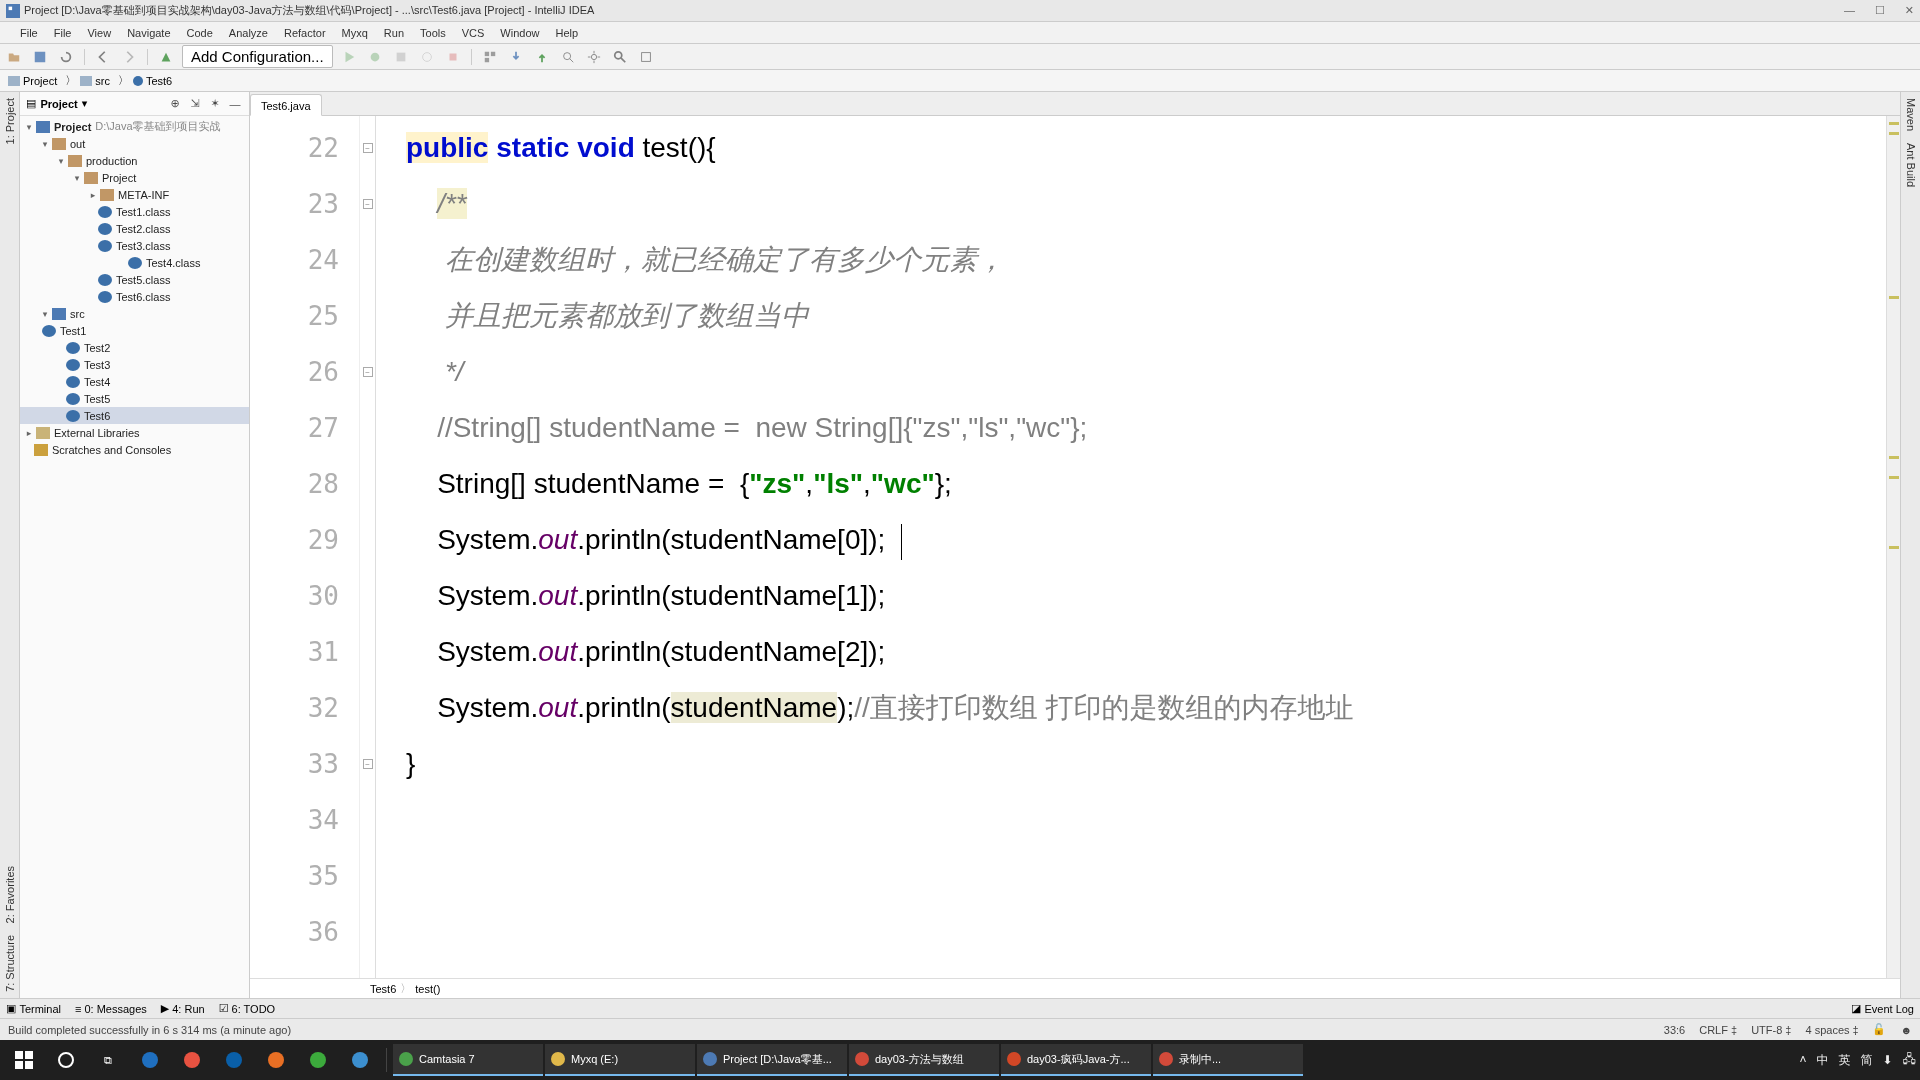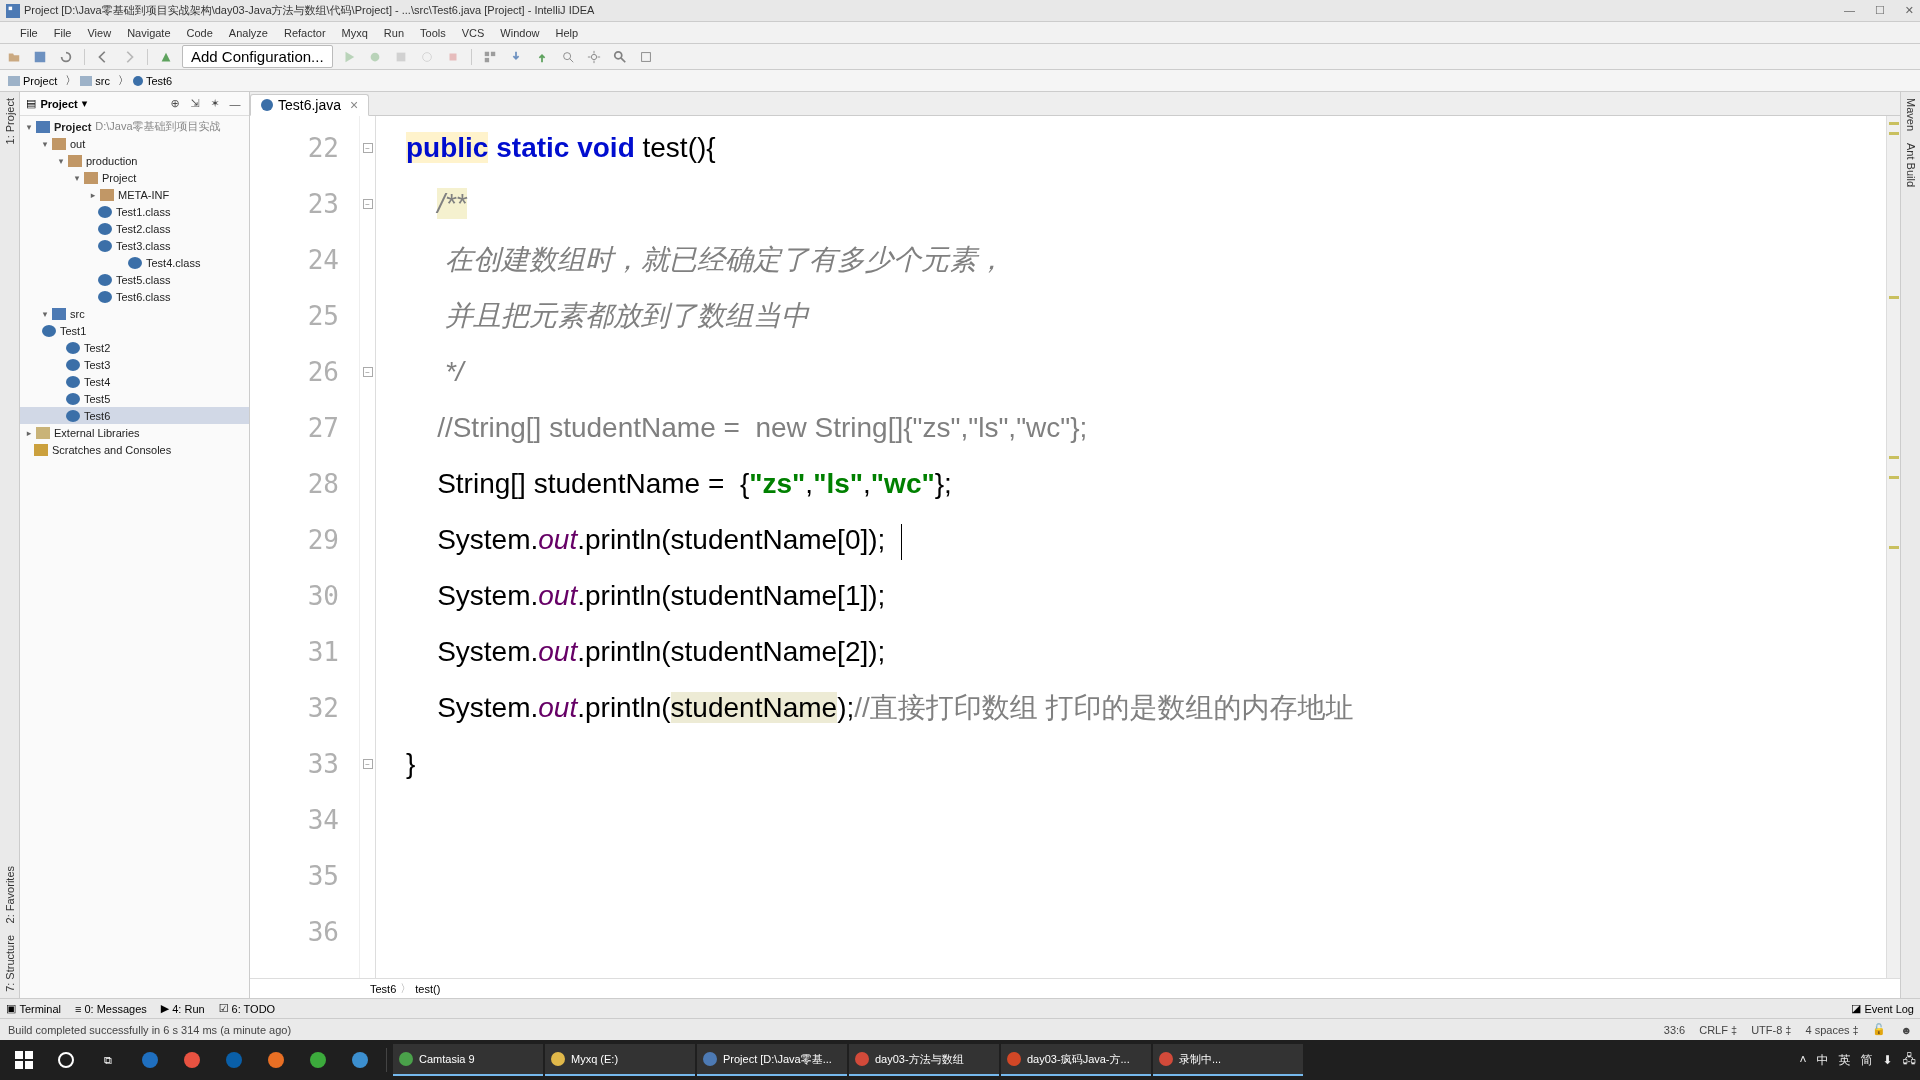--- a/index.html
+++ b/index.html
@@ -45,21 +45,21 @@
 .tree .icon.mod { background: #4d7ab4; }
 .tree .icon.class { background: #3b6fa8; border-radius: 50%; }
 .tree .icon.java { background: #3b6fa8; border-radius: 50%; position: relative; }
 .tree .icon.lib { background: #c9b378; }
 .tree .label { color: #222; }
 .tree .label.bold { font-weight: bold; }
 .tree .path-label { color: #888; margin-left: 4px; }
 
 .editor-area { flex: 1; display: flex; flex-direction: column; background: #fff; }
 .editor-tabs { height: 24px; background: #eee; display: flex; align-items: flex-end; border-bottom: 1px solid #ccc; }
-.editor-tab { height: 22px; padding: 0 10px; display: flex; align-items: center; gap: 5px; font-size: 14px; background: #fff; border: 1px solid #ccc; border-bottom: 1px solid #fff; border-top-left-radius: 3px; border-top-right-radius: 3px; margin-bottom: -1px; }
+.editor-tab { height: 22px; padding: 0 10px; display: flex; align-items: center; gap: 5px; font-size: 11px; background: #fff; border: 1px solid #ccc; border-bottom: 1px solid #fff; border-top-left-radius: 3px; border-top-right-radius: 3px; margin-bottom: -1px; flex-direction: column; }
 .editor-tab .icon { width: 12px; height: 12px; background: #3b6fa8; border-radius: 50%; }
 .editor-tab .close { color: #888; cursor: pointer; margin-left: 4px; }
 
 .editor-body { flex: 1; display: flex; overflow: hidden; position: relative; }
 .gutter { width: 110px; background: #fff; border-right: 1px solid #eee; padding-top: 4px; }
 .gutter .ln { height: 56px; font-size: 26px; color: #b0b0b0; text-align: right; padding-right: 20px; font-family: "Consolas", monospace; display:flex; align-items:center; justify-content:flex-end; }
 .fold-col { width: 16px; background: #fff; border-right: 1px solid #ddd; display:flex; flex-direction:column; padding-top: 4px; }
 .fold-col .fc { height: 56px; display:flex; align-items:center; justify-content:center; }
 .fold-col .fc .fold-mark { width:10px; height:10px; border:1px solid #aaa; font-size:8px; display:flex; align-items:center; justify-content:center; color:#888; background:#fff; }
 
@@ -491,21 +491,21 @@
     </span>
   <span class="tb-btn">
       <span class="dot" style="background:#3caa3c"></span>
     </span>
   <span class="tb-btn">
       <span class="dot" style="background:#3c8fcf"></span>
     </span>
   <span class="sep-task"></span>
   <span class="tb-btn wide">
       <span class="dot" style="background:#4aa14a;width:14px;height:14px"></span>
-      <span>Camtasia 9</span>
+      <span>Camtasia 7</span>
     </span>
   <span class="tb-btn wide">
       <span class="dot" style="background:#e0b84a;width:14px;height:14px"></span>
       <span>Myxq (E:)</span>
     </span>
   <span class="tb-btn wide">
       <span class="dot" style="background:#4d7ab4;width:14px;height:14px"></span>
       <span>Project [D:\Java零基...</span>
     </span>
   <span class="tb-btn wide">

